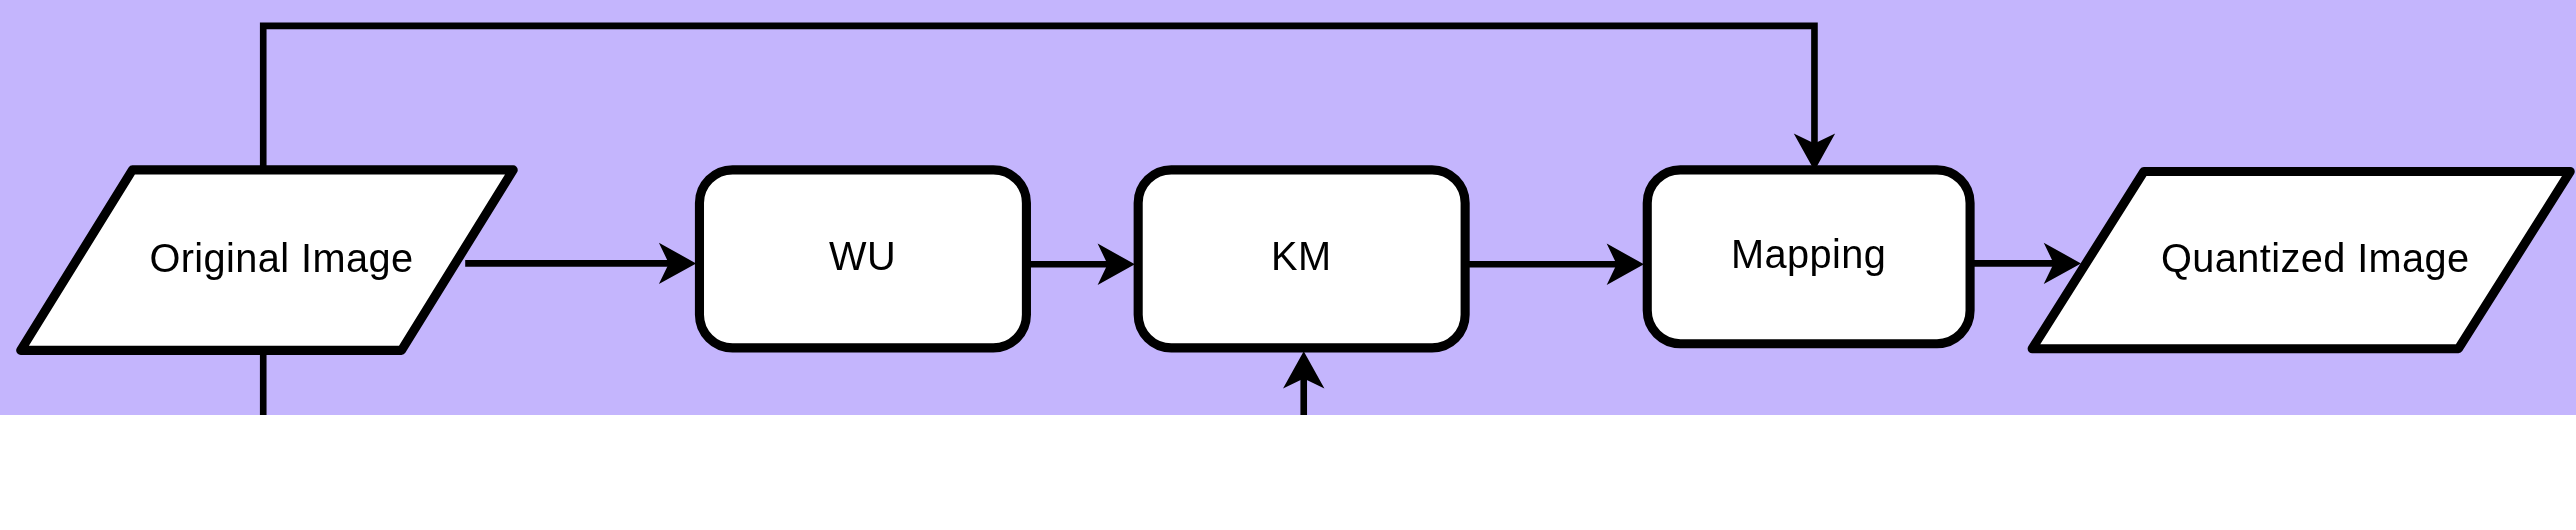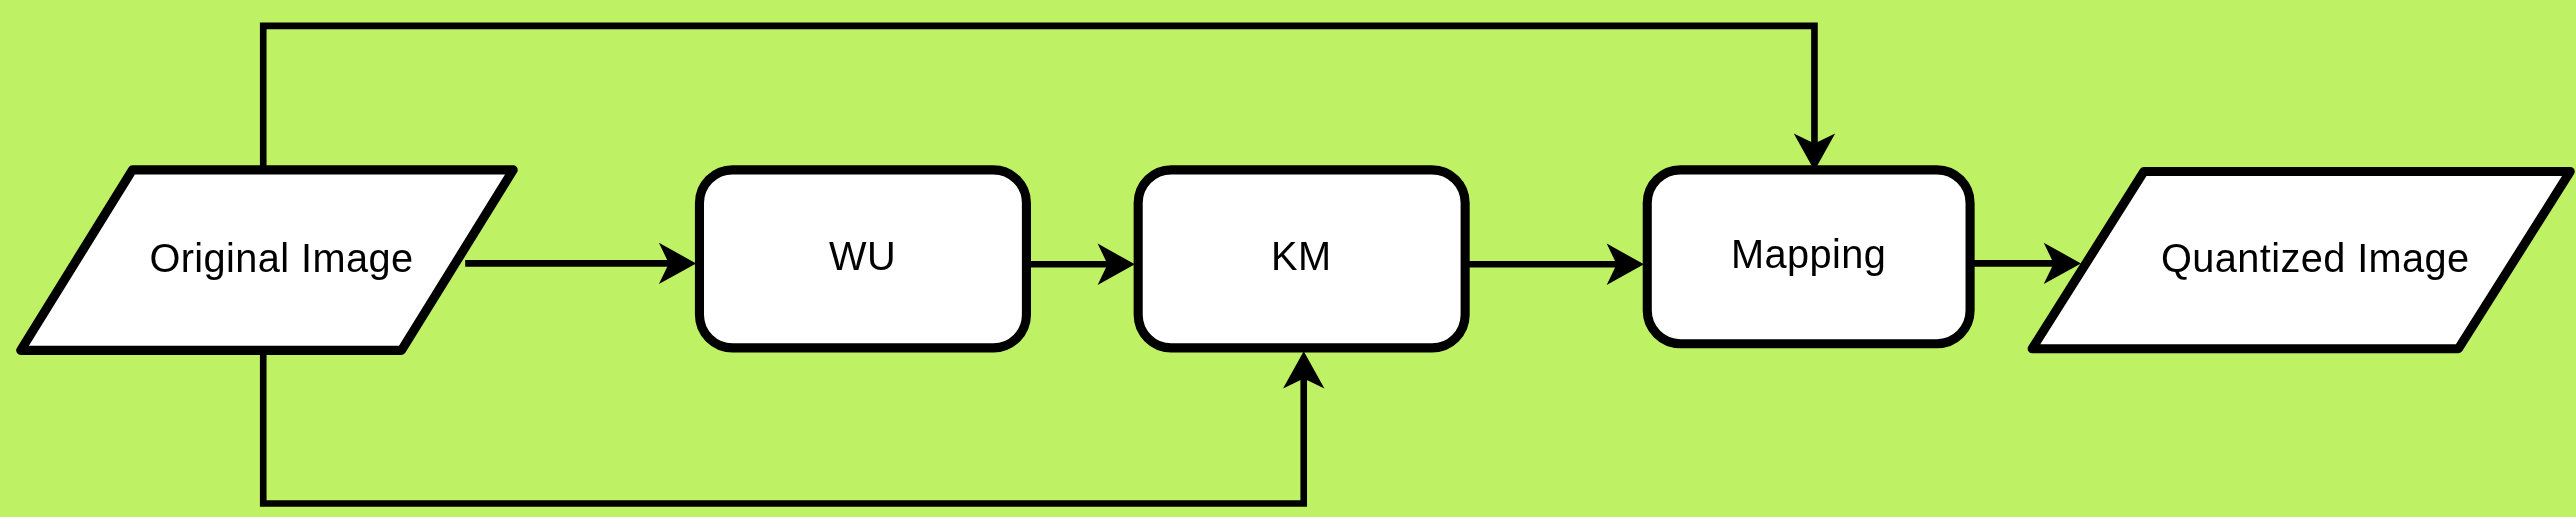--- a/index.html
+++ b/index.html
@@ -3,22 +3,22 @@
 <meta charset="utf-8">
 <style>
   html, body {
     margin: 0;
     padding: 0;
     background: #ffffff;
   }
   #stage {
     position: relative;
     width: 2576px;
-    height: 517px;
-    background: #bef264;
+    height: 415px;
+    background: #c4b5fd;
     overflow: hidden;
     font-family: "Liberation Sans", sans-serif;
   }
   #flow-svg {
     position: absolute;
     left: 0;
     top: 0;
     width: 2576px;
     height: 531px;
     display: block;

